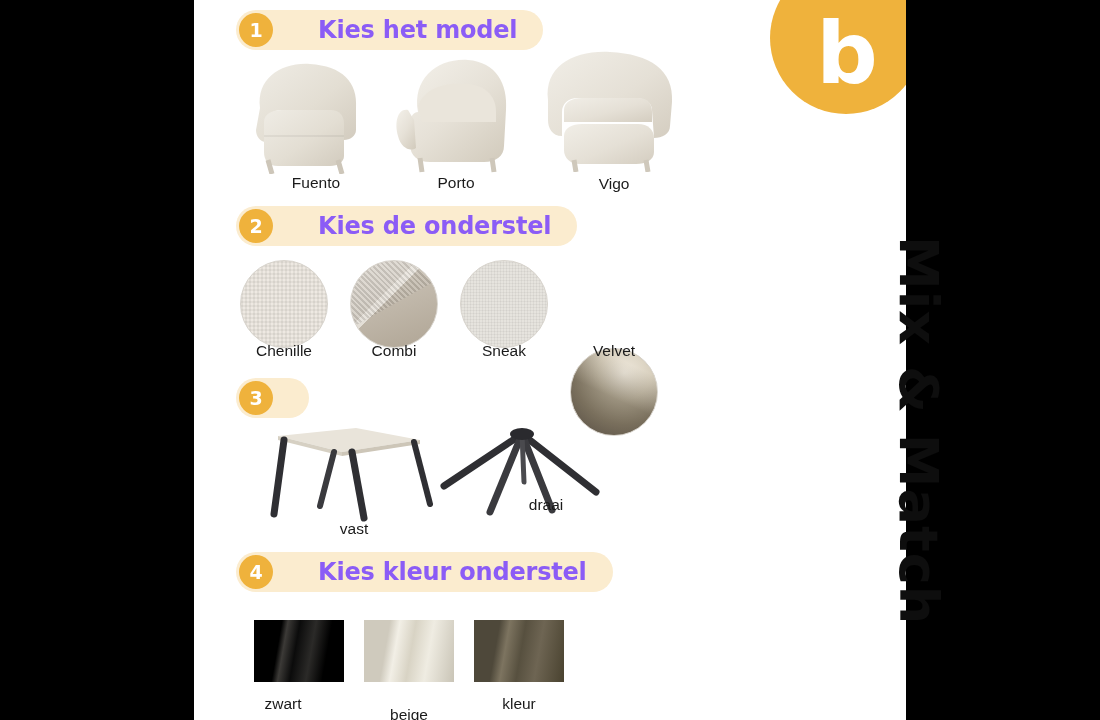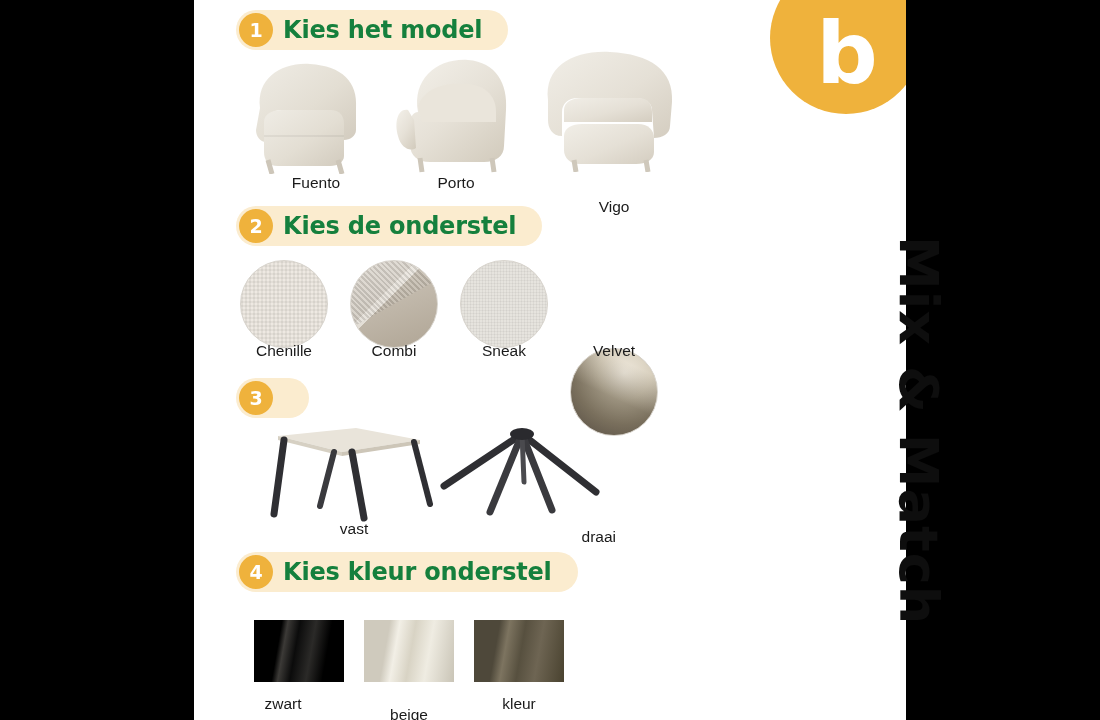--- a/index.html
+++ b/index.html
@@ -77,23 +77,24 @@
     font-size: 19px;
     display: flex;
     align-items: center;
     justify-content: center;
     font-family: "DejaVu Sans", sans-serif;
   }
   .step-title {
     font-family: "DejaVu Sans", sans-serif;
     font-weight: 700;
     font-size: 24px;
-    color: #15803d;
+    color: #8b5cf6;
     white-space: nowrap;
     letter-spacing: -0.2px;
+    margin-left: 35px;
   }
 
   
   .caption {
     position: absolute;
     font-size: 15.5px;
     color: #1a1a1a;
     text-align: center;
     font-family: "Liberation Sans", sans-serif;
     white-space: nowrap;
@@ -244,21 +245,21 @@
           <stop offset="0%" stop-color="#f1eee7"></stop>
           <stop offset="55%" stop-color="#e5e0d6"></stop>
           <stop offset="100%" stop-color="#d4cdc0"></stop>
         </linearGradient>
       </defs>
       <path d="M14 56 C10 22 40 6 76 8 C116 10 140 26 138 58 L136 82 C136 90 128 94 120 94 L118 66 C118 58 110 54 100 54 L44 54 C34 54 28 60 28 68 L28 92 C18 92 14 84 14 76 Z" fill="url(#fab3)"></path>
       <path d="M30 66 C30 58 38 54 48 54 L104 54 C114 54 118 60 118 68 L118 78 L30 78 Z" fill="url(#fab3)"></path>
       <path d="M30 92 C30 84 38 80 48 80 L104 80 C114 80 120 86 120 94 L120 108 C120 116 112 120 102 120 L46 120 C36 120 30 114 30 106 Z" fill="url(#fab3)"></path>
       <path d="M40 116 L42 128 M112 116 L114 128" stroke="#cfc8bb" stroke-width="5" fill="none"></path>
     </svg>
-    <div class="caption" style="left:350px; top:175px; width:140px;margin-top:23px;">Vigo</div>
+    <div class="caption" style="left:350px; top:175px; width:140px;">Vigo</div>
 
     <div class="step" style="left:42px; top:206px;">
       <div class="step-pill">
         <div class="step-num">2</div>
         <div class="step-title">Kies de onderstel</div>
       </div>
     </div>
 
     <div class="swatch sw-chenille" style="left:46px; top:260px;"></div>
     <div class="caption" style="left:42px; top:342px; width:96px;">Chenille</div>
@@ -290,21 +291,21 @@
     <div class="caption" style="left:90px; top:520px; width:140px;">vast</div>
 
     <svg class="legs" style="left:242px; top:418px;" width="170" height="104" viewBox="0 0 170 104">
       <path d="M86 16 L8 68" stroke="#2f2f33" stroke-width="7" stroke-linecap="round" fill="none"></path>
       <path d="M86 16 L160 74" stroke="#2f2f33" stroke-width="7" stroke-linecap="round" fill="none"></path>
       <path d="M86 16 L54 94" stroke="#3a3a3e" stroke-width="7" stroke-linecap="round" fill="none"></path>
       <path d="M86 16 L116 92" stroke="#3a3a3e" stroke-width="7" stroke-linecap="round" fill="none"></path>
       <path d="M86 16 L88 64" stroke="#4a4a4e" stroke-width="5" stroke-linecap="round" fill="none"></path>
       <ellipse cx="86" cy="16" rx="12" ry="6" fill="#2a2a2e"></ellipse>
     </svg>
-    <div class="caption" style="left:282px; top:528px; width:140px;text-align:right;">draai</div>
+    <div class="caption" style="left:282px; top:496px; width:140px;">draai</div>
 
     <div class="step" style="left:42px; top:552px;">
       <div class="step-pill">
         <div class="step-num">4</div>
         <div class="step-title">Kies kleur onderstel</div>
       </div>
     </div>
 
     <div class="colorsw cs-zwart" style="left:60px; top:620px;"></div>
     <div class="caption" style="left:36px; top:695px; width:106px;">zwart</div>

